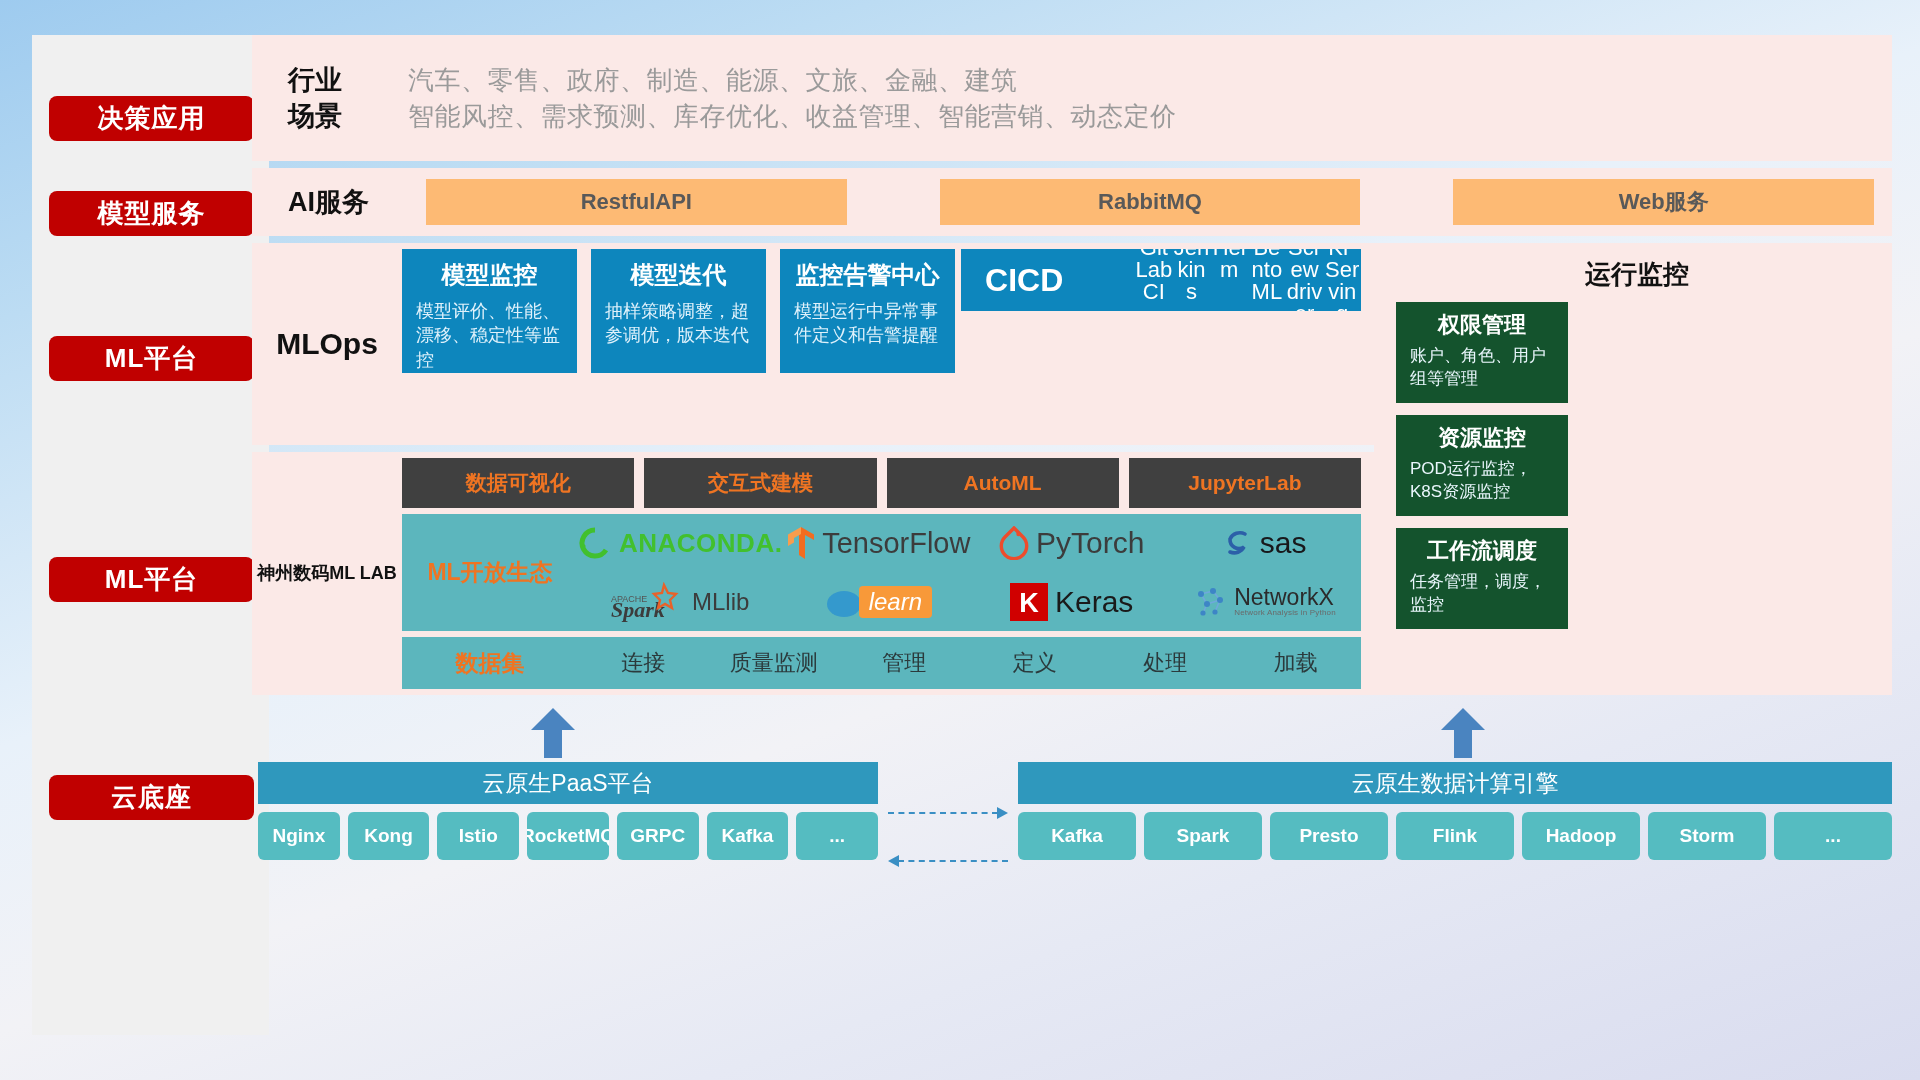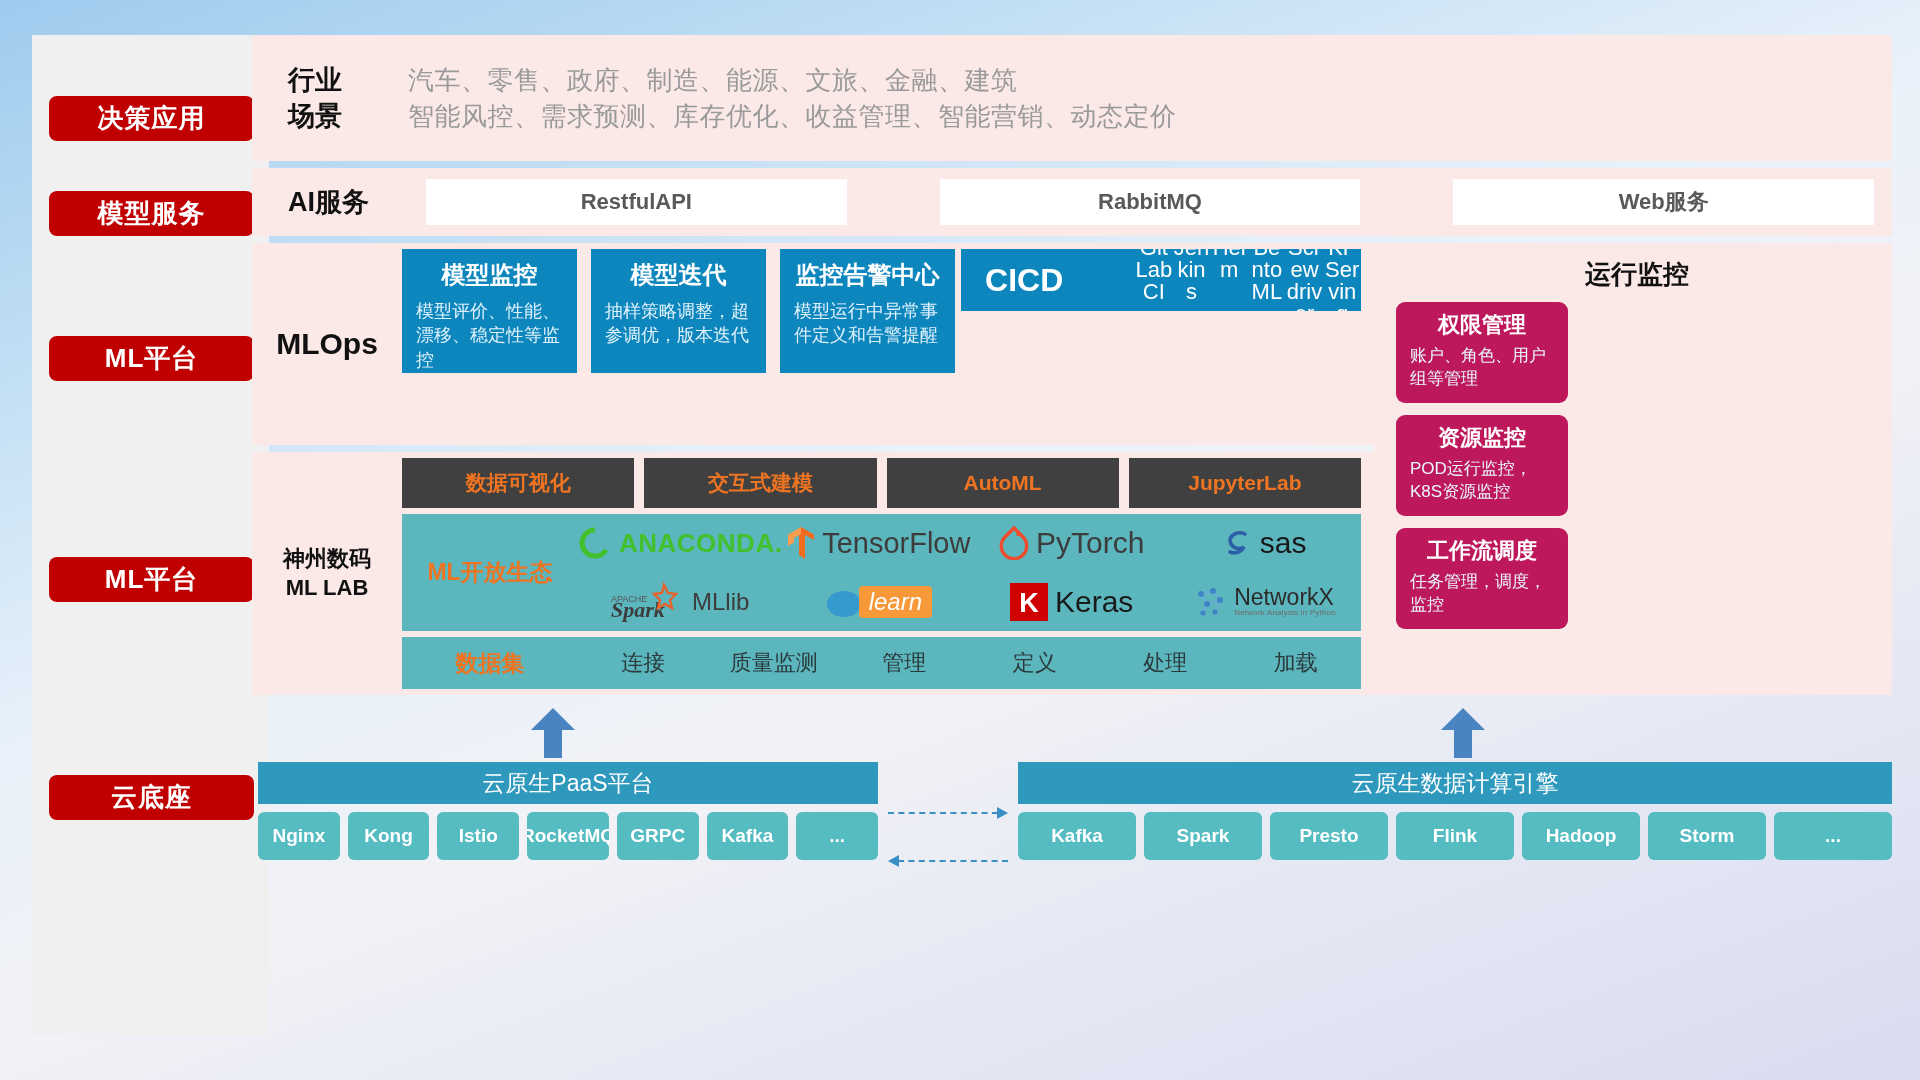--- a/index.html
+++ b/index.html
@@ -38,21 +38,21 @@
   .ind-grid { display: flex; flex-direction: column; }
   .ind-line { display: flex; align-items: center; }
   .ind-key { width: 120px; font-size: 27px; font-weight: bold; color: #111; }
   .ind-val { font-size: 26px; color: #9a9a9a; letter-spacing: 0.5px; }
 
   
   #band-ai { height: 68px; display: flex; align-items: center; padding: 0 18px 0 36px; }
   .ai-key { width: 120px; font-size: 27px; font-weight: bold; color: #111; flex: 0 0 auto; }
   .ai-items { display: flex; flex: 1; gap: 93px; padding-left: 18px; }
   .ai-chip {
-    flex: 1; height: 46px; background: #ffffff;
+    flex: 1; height: 46px; background: #fdba74;
     display: flex; align-items: center; justify-content: center;
     font-size: 22px; font-weight: bold; color: #595959;
   }
 
   
   #band-mlops { height: 202px; display: flex; }
   #mlops-left { width: 1115px; display: flex; align-items: stretch; }
   .mlops-key {
     width: 150px; display: flex; align-items: center; justify-content: center;
     font-size: 30px; font-weight: bold; color: #111;
@@ -76,33 +76,32 @@
     line-height: 1.0; word-break: break-all; padding-top: 2px;
   }
 
   
   #ops-rail {
     position: absolute; left: 1122px; top: 0; width: 518px;
     background: #fbe9e7; padding: 10px 14px 10px 22px;
   }
   #ops-title { font-size: 26px; font-weight: bold; color: #111; text-align: center; margin: 4px 0 10px; }
   .ops-card {
-    background: #be185d; color: #fff; margin-bottom: 12px; padding: 8px 14px 12px;
+    background: #14532d; color: #fff; margin-bottom: 12px; padding: 8px 14px 12px;
     width: 172px;
-    border-radius: 9px;
   }
   .ops-card .t { font-size: 22px; font-weight: bold; text-align: center; margin-bottom: 5px; }
   .ops-card .d { font-size: 17px; line-height: 1.35; color: #eaf7fd; }
 
   
   #band-model { height: 243px; display: flex; }
   #model-left { width: 1115px; display: flex; }
   .model-key {
-    width: 150px; display: flex; flex-direction: column; align-items: center; justify-content: center;
-    font-size: 22px; font-weight: bold; color: #111; line-height: 1.3;
+    width: 150px; display: flex; flex-direction: row; align-items: center; justify-content: center;
+    font-size: 18px; font-weight: bold; color: #111; line-height: 1.3;
   }
   #model-body { flex: 1; display: flex; flex-direction: column; gap: 6px; padding: 6px 6px 6px 0; }
   #tool-chips { display: flex; gap: 10px; height: 50px; }
   .tool-chip {
     flex: 1; background: #404040; display: flex; align-items: center; justify-content: center;
     font-size: 21px; font-weight: bold; color: #ef7422;
   }
   #eco { flex: 1; background: #5cb6bd; display: flex; align-items: stretch; }
   #eco-label {
     width: 176px; display: flex; align-items: center; justify-content: center;

